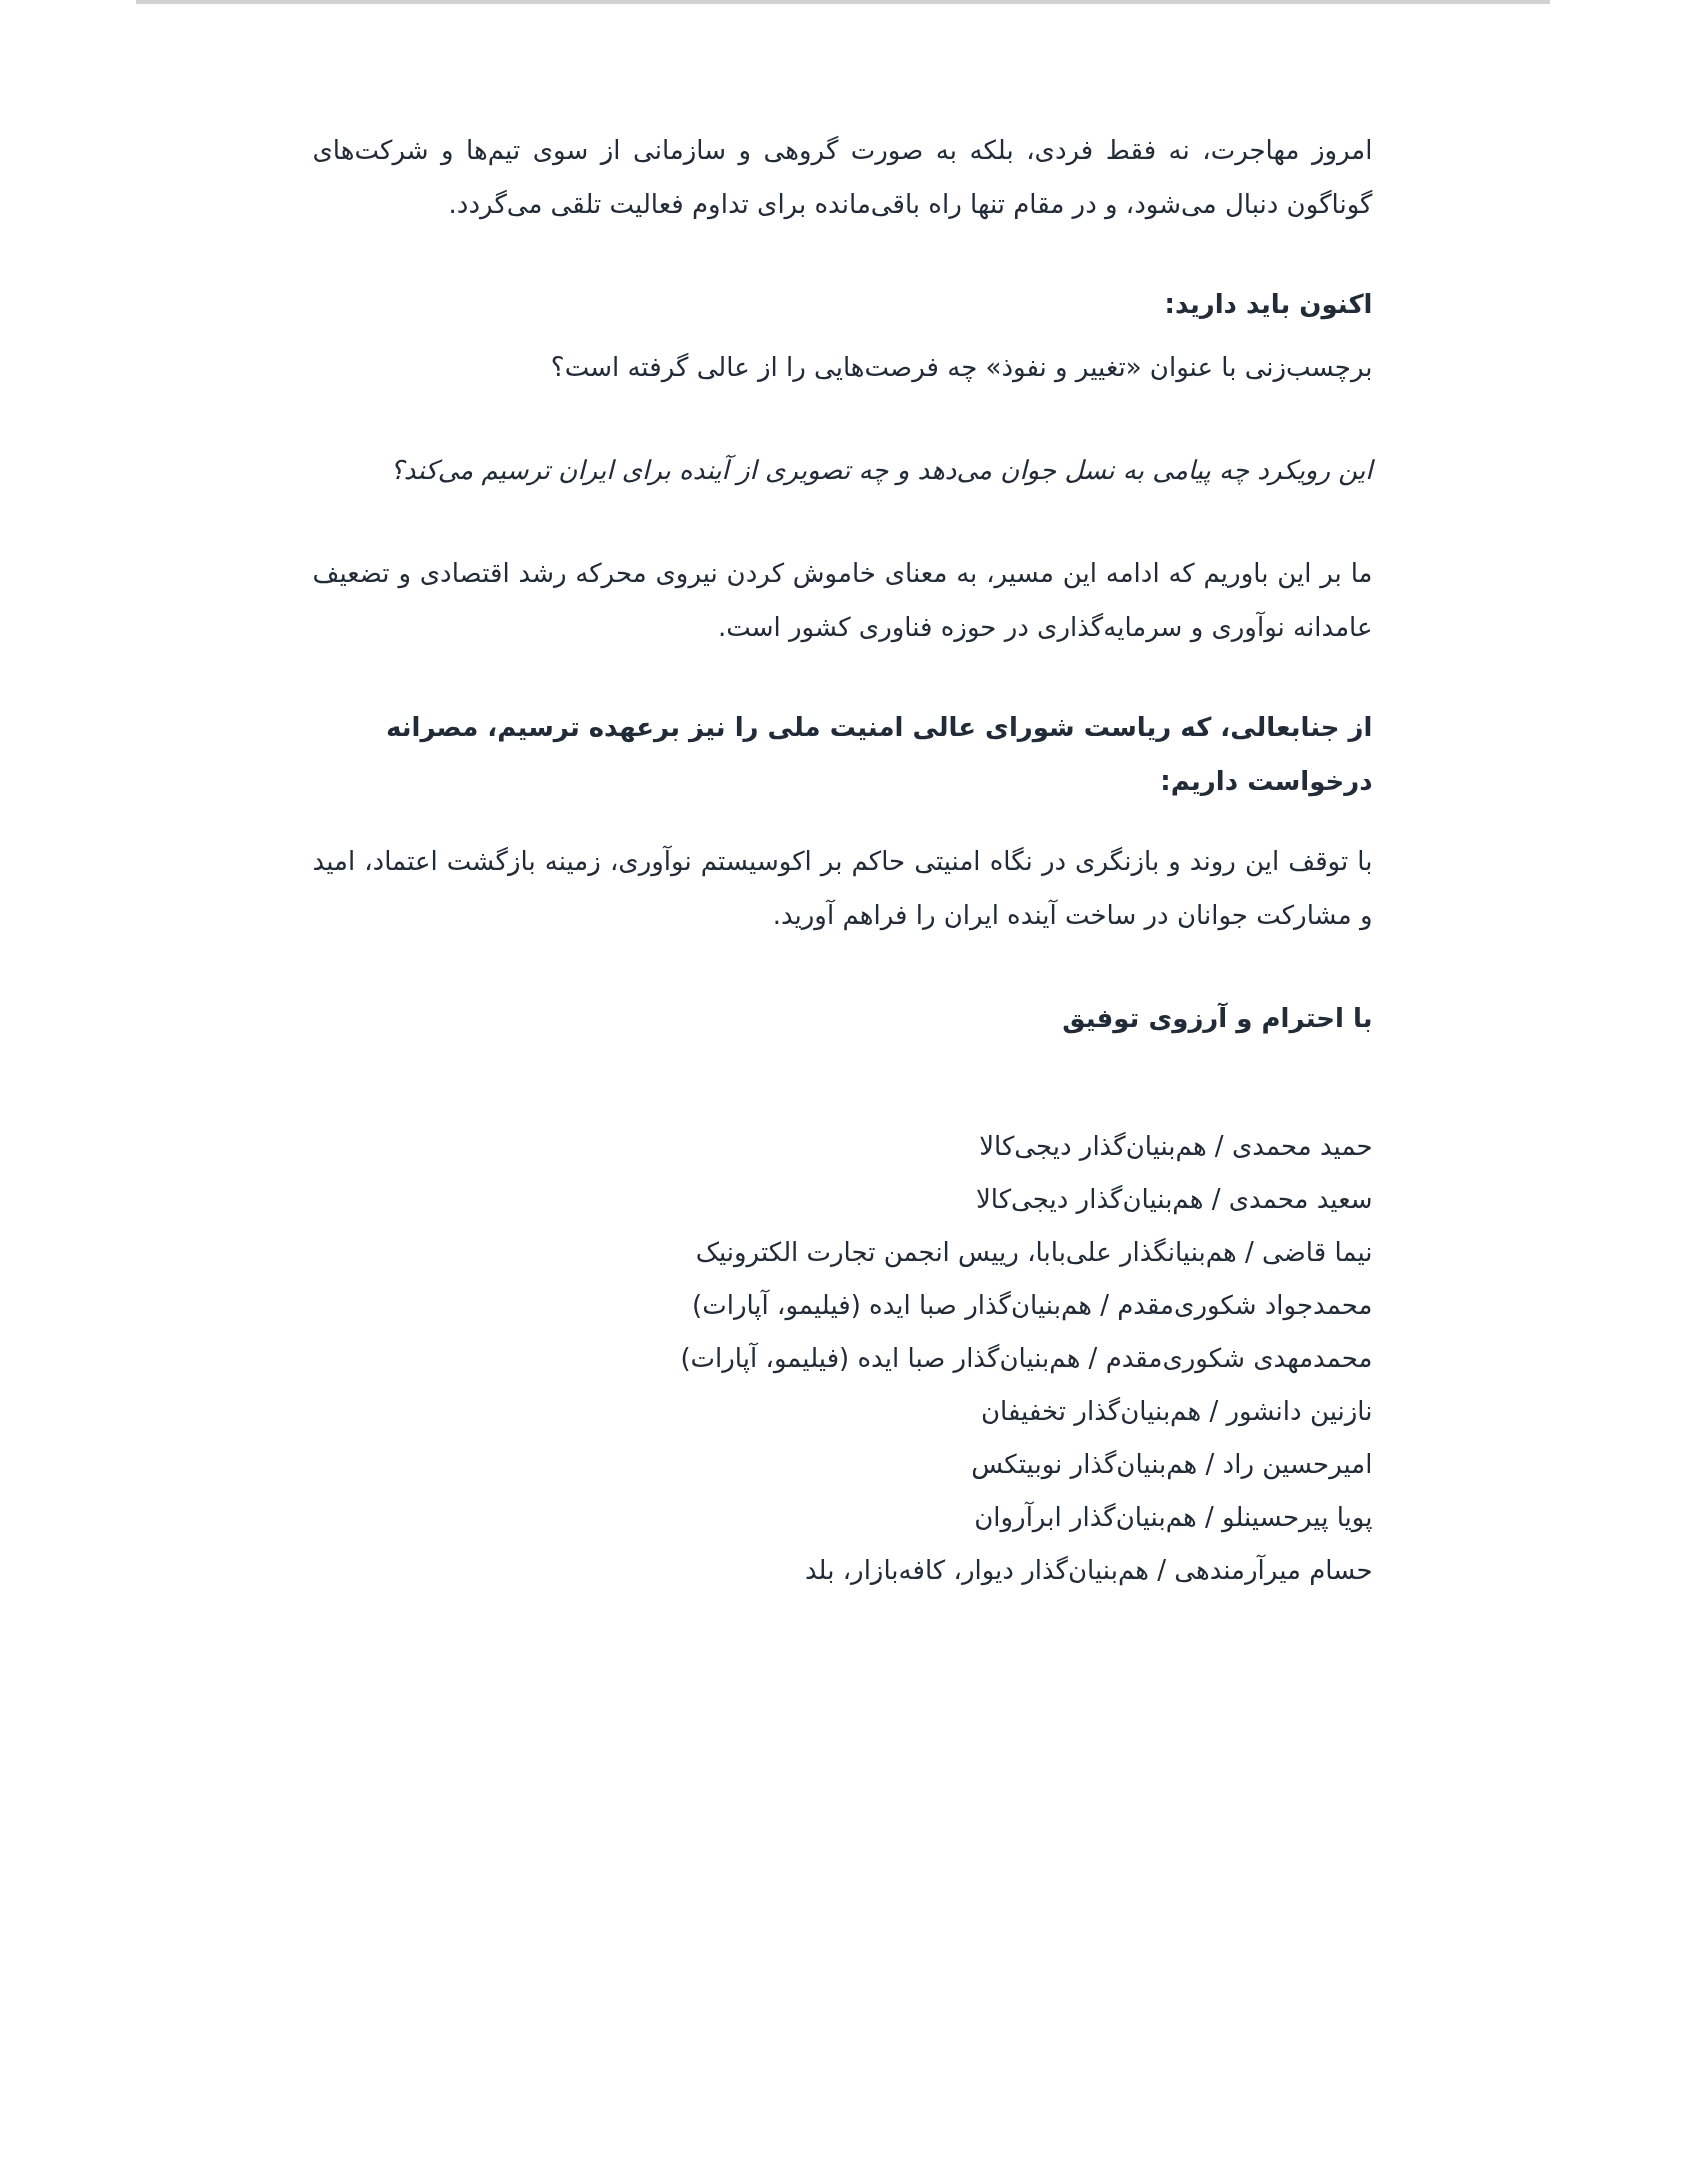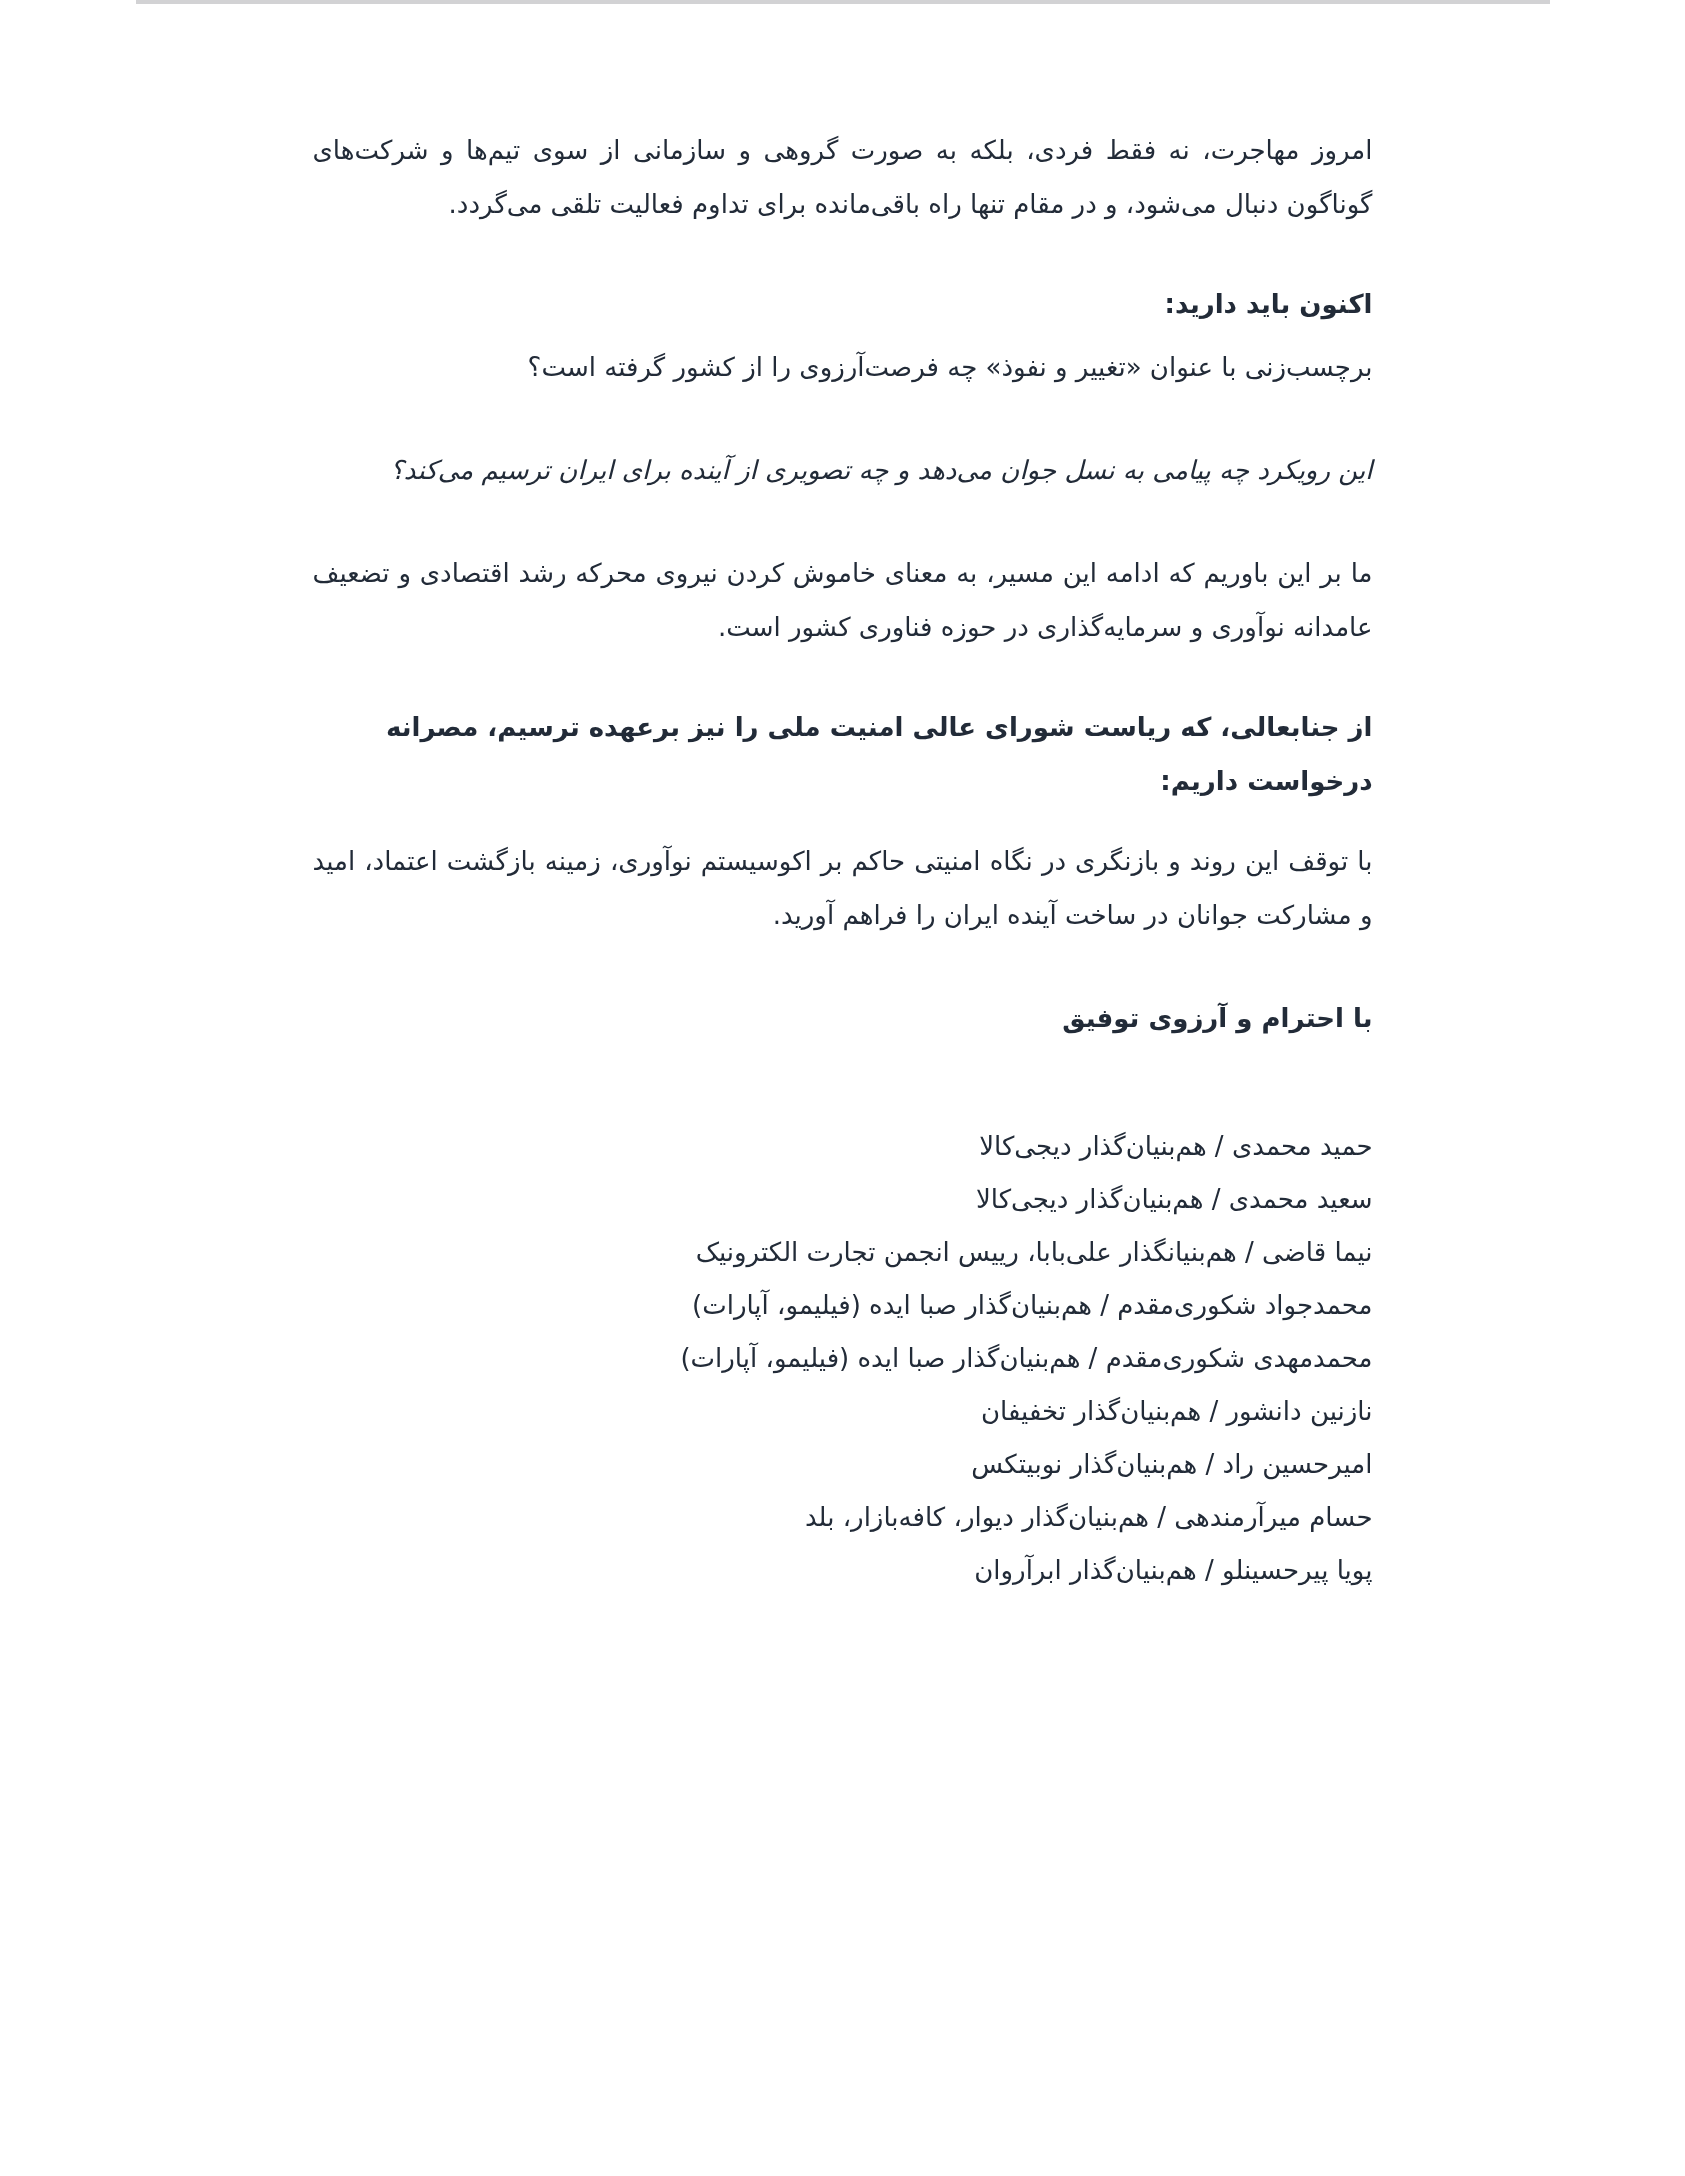--- a/index.html
+++ b/index.html
@@ -104,21 +104,21 @@
 <div class="page">
 
   <div class="viewer-top-edge"></div>
 
   <div class="doc-body">
 
     <p class="para">امروز مهاجرت، نه فقط فردی، بلکه به صورت گروهی و سازمانی از سوی تیم‌ها و شرکت‌های گوناگون دنبال می‌شود، و در مقام تنها راه باقی‌مانده برای تداوم فعالیت تلقی می‌گردد.</p>
 
     <div>
       <span class="lead-bold">اکنون باید دارید:</span>
-      <p class="question">برچسب‌زنی با عنوان «تغییر و نفوذ» چه فرصت‌آرزوی را از کشور گرفته است؟</p>
+      <p class="question">برچسب‌زنی با عنوان «تغییر و نفوذ» چه فرصت‌هایی را از عالی گرفته است؟</p>
     </div>
 
     <p class="question-wide">این رویکرد چه پیامی به نسل جوان می‌دهد و چه تصویری از آینده برای ایران ترسیم می‌کند؟</p>
 
     <p class="para">ما بر این باوریم که ادامه این مسیر، به معنای خاموش کردن نیروی محرکه رشد اقتصادی و تضعیف عامدانه نوآوری و سرمایه‌گذاری در حوزه فناوری کشور است.</p>
 
     <div class="request-block">
       <span class="lead-bold">از جنابعالی، که ریاست شورای عالی امنیت ملی را نیز برعهده ترسیم، مصرانه درخواست داریم:</span>
       <p class="body">با توقف این روند و بازنگری در نگاه امنیتی حاکم بر اکوسیستم نوآوری، زمینه بازگشت اعتماد، امید و مشارکت جوانان در ساخت آینده ایران را فراهم آورید.</p>
     </div>
@@ -126,19 +126,19 @@
     <p class="closing">با احترام و آرزوی توفیق</p>
 
     <div class="signatories">
       <span class="sig-line">حمید محمدی / هم‌بنیان‌گذار دیجی‌کالا</span>
       <span class="sig-line">سعید محمدی / هم‌بنیان‌گذار دیجی‌کالا</span>
       <span class="sig-line">نیما قاضی / هم‌بنیانگذار علی‌بابا، رییس انجمن تجارت الکترونیک</span>
       <span class="sig-line">محمدجواد شکوری‌مقدم / هم‌بنیان‌گذار صبا ایده (فیلیمو، آپارات)</span>
       <span class="sig-line">محمدمهدی شکوری‌مقدم / هم‌بنیان‌گذار صبا ایده (فیلیمو، آپارات)</span>
       <span class="sig-line">نازنین دانشور / هم‌بنیان‌گذار تخفیفان</span>
       <span class="sig-line">امیرحسین راد / هم‌بنیان‌گذار نوبیتکس</span>
+      <span class="sig-line">پویا پیرحسینلو / هم‌بنیان‌گذار ابرآروان</span>
       <span class="sig-line">حسام میرآرمندهی / هم‌بنیان‌گذار دیوار، کافه‌بازار، بلد</span>
-      <span class="sig-line">پویا پیرحسینلو / هم‌بنیان‌گذار ابرآروان</span>
     </div>
 
   </div>
 </div>
 
 
 </body></html>

